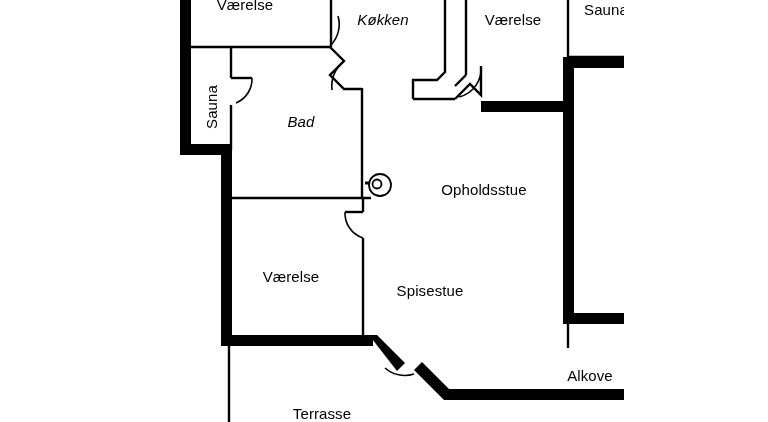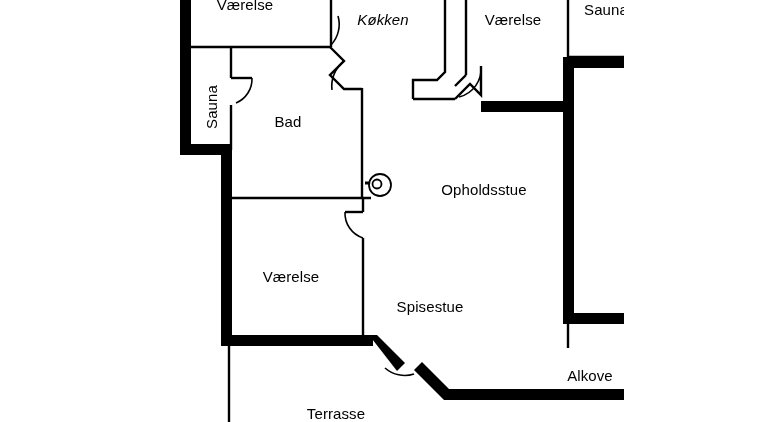--- a/index.html
+++ b/index.html
@@ -129,25 +129,25 @@
   <div class="room-label" style="left:245px; top:4px;">Værelse</div>
 
   <div class="room-label" style="left:383px; top:19px;font-style:italic;">Køkken</div>
 
   <div class="room-label" style="left:513px; top:19px;">Værelse</div>
 
   <div class="room-label" style="left:606px; top:9px;">Sauna</div>
 
   <div class="room-label vertical" style="left:211px; top:107px;">Sauna</div>
 
-  <div class="room-label" style="left:288px; top:121px;">Bad</div>
+  <div class="room-label" style="left:301px; top:121px;font-style:italic;">Bad</div>
 
   <div class="room-label" style="left:484px; top:189px;text-align:right;">Opholdsstue</div>
 
   <div class="room-label" style="left:291px; top:276px;">Værelse</div>
 
-  <div class="room-label" style="left:430px; top:306px;">Spisestue</div>
+  <div class="room-label" style="left:430px; top:290px;">Spisestue</div>
 
   <div class="room-label" style="left:590px; top:375px;text-align:right;">Alkove</div>
 
-  <div class="room-label" style="left:336px; top:413px;">Terrasse</div>
+  <div class="room-label" style="left:322px; top:413px;">Terrasse</div>
 
 </div>
 
 </body></html>

